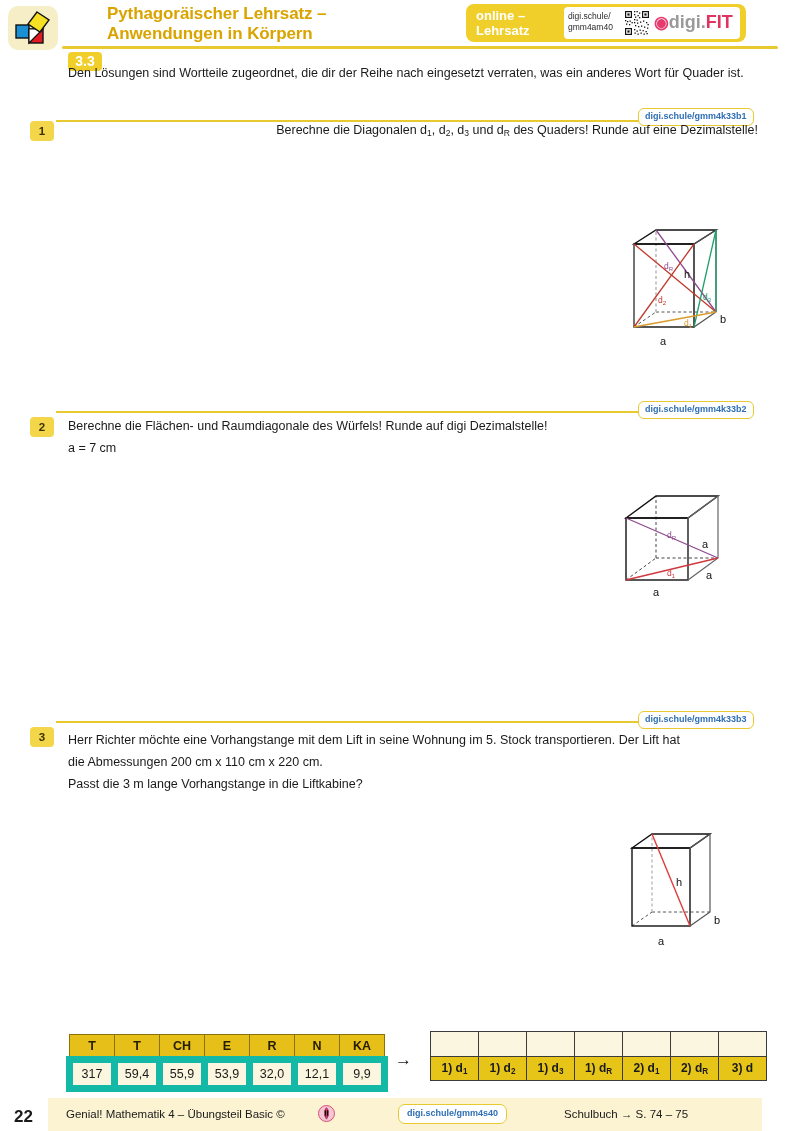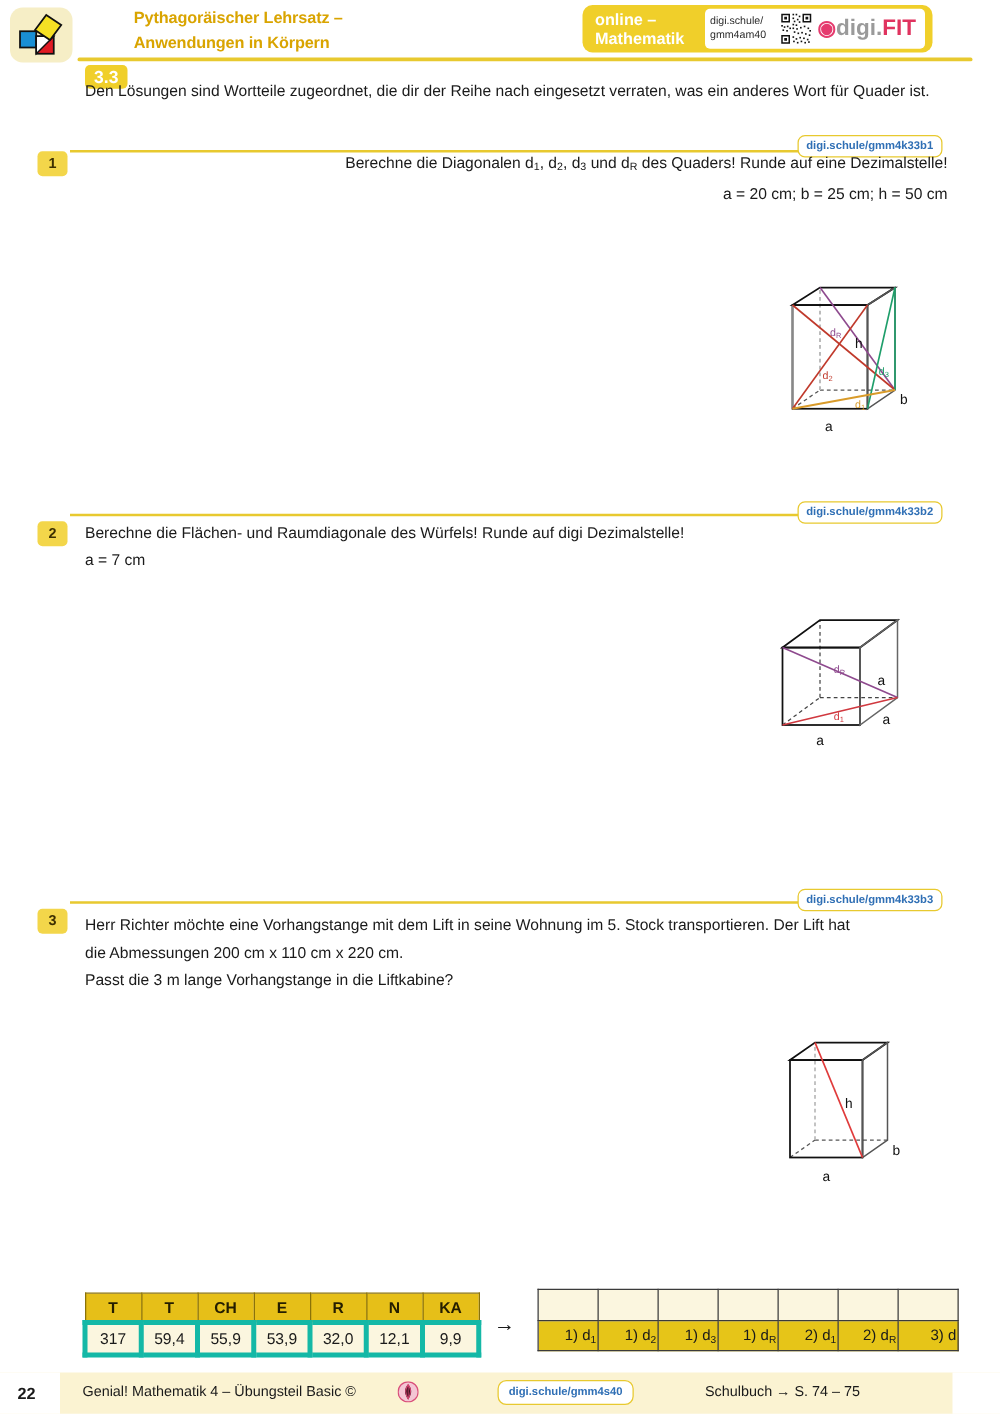--- a/index.html
+++ b/index.html
@@ -52,21 +52,21 @@
     margin-top: 28px;
   }
   .title-wrap {
     position: absolute;
     left: 107px; top: 4px;
     width: 400px;
   }
   .title-line {
     color: #d9a400;
     font-weight: bold;
-    font-size: 13px;
+    font-size: 17px;
     line-height: 20px;
     letter-spacing: -0.1px;
     white-space: nowrap;
   }
 
   .online-pill {
     position: absolute;
     left: 466px; top: 4px;
     width: 280px; height: 38px;
     background: #f0cf2a;
@@ -177,21 +177,21 @@
     border: 1px solid #8a7208;
     color: #241d00;
     font-size: 12.5px;
     font-weight: bold;
     width: 42px;
     height: 19px;
     text-align: center;
   }
   .tbl-left td {
     background: #fbf6df;
-    border: 4px solid #14b8a6;
+    border: 7px solid #14b8a6;
     color: #1a1a1a;
     font-size: 12.5px;
     height: 20px;
     text-align: center;
   }
   .arrow-sym {
     position: absolute;
     left: 395px; top: 1050px;
     font-size: 17px;
     color: #1a1a1a;
@@ -205,23 +205,23 @@
     background: #fbf6df;
     border: 1px solid #3b3b3b;
     width: 45px;
     height: 22px;
   }
   .tbl-right td.lbl {
     background: #e6c518;
     border: 1px solid #3b3b3b;
     color: #1a1a1a;
     font-size: 12px;
-    font-weight: normal;
+    font-weight: bold;
     height: 21px;
-    text-align: right;
+    text-align: center;
   }
 
   
   .footer {
     position: absolute;
     left: 0; top: 1098px;
     width: 800px; height: 33px;
     background: #fbf3d2;
   }
   .footer-left-block {
@@ -232,21 +232,21 @@
   }
   .footer-right-block {
     position: absolute;
     left: 762px; top: 0;
     width: 38px; height: 33px;
     background: #ffffff;
   }
   .page-no {
     position: absolute;
     left: 14px; top: 9px;
-    font-size: 13px;
+    font-size: 17px;
     font-weight: bold;
     color: #1a1a1a;
   }
   .footer-credit {
     position: absolute;
     left: 66px; top: 10px;
     font-size: 11.5px;
     color: #1a1a1a;
     white-space: nowrap;
   }
@@ -294,21 +294,21 @@
   <div class="chapter-badge">3.3</div>
 
   <div class="title-wrap">
     <div class="title-line">Pythagoräischer Lehrsatz –</div>
     <div class="title-line">Anwendungen in Körpern</div>
   </div>
 
   <div class="online-pill">
     <div class="online-label">
       <div>online –</div>
-      <div>Mathematik</div>
+      <div>Lehrsatz</div>
     </div>
     <div class="white-chip">
       <div class="chip-code">
         <div>digi.schule/</div>
         <div>gmm4am40</div>
       </div>
       <svg class="qr" viewBox="0 0 26 26">
         <rect width="26" height="26" fill="#ffffff"></rect>
         <g fill="#111">
           <rect x="1" y="1" width="7" height="7"></rect>
@@ -365,21 +365,20 @@
   </div>
 </div>
 
 <div class="intro">Den Lösungen sind Wortteile zugeordnet, die dir der Reihe nach eingesetzt verraten, was ein anderes Wort für Quader ist.</div>
 
 <div class="ex-rule" style="top:120px;"></div>
 <div class="link-badge" style="left:638px; top:108px;">digi.schule/gmm4k33b1</div>
 <div class="ex-num" style="left:30px; top:121px;">1</div>
 <div class="ex-text" style="top:119px;text-align:right;">
   <div><span>Berechne die Diagonalen d</span><sub>1</sub><span>, d</span><sub>2</sub><span>, d</span><sub>3</sub><span> und d</span><sub>R</sub><span> des Quaders! Runde auf eine Dezimalstelle!</span></div>
-  <div>a = 20 cm;  b = 25 cm;  h = 50 cm</div>
 </div>
 
 <svg class="figure" style="left:612px; top:212px;" width="130" height="140" viewBox="0 0 130 140">
 
   <line x1="22" y1="115" x2="44" y2="100" stroke="#555" stroke-width="1" stroke-dasharray="3,2.5"></line>
   <line x1="44" y1="100" x2="104" y2="100" stroke="#555" stroke-width="1" stroke-dasharray="3,2.5"></line>
   <line x1="44" y1="100" x2="44" y2="18" stroke="#bbb" stroke-width="1.6" stroke-dasharray="3,2.5"></line>
 
   <polygon points="22,32 44,18 104,18 82,32" fill="none" stroke="#111" stroke-width="1.4"></polygon>
 

